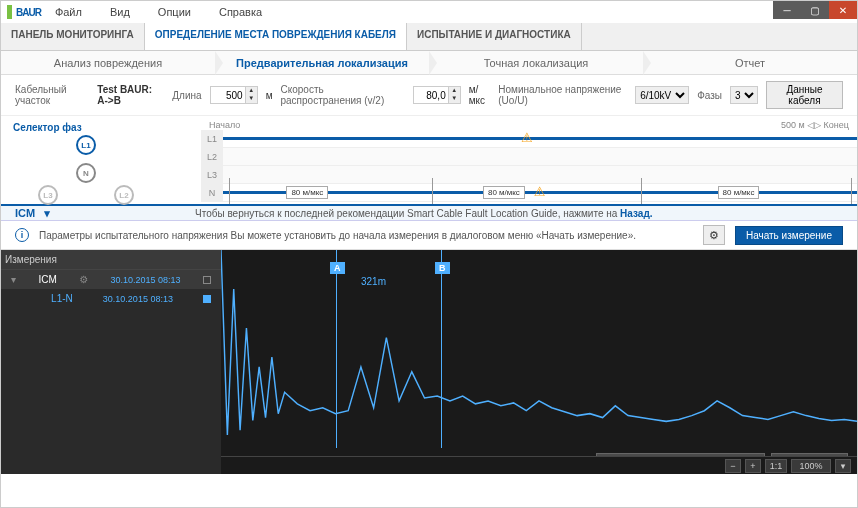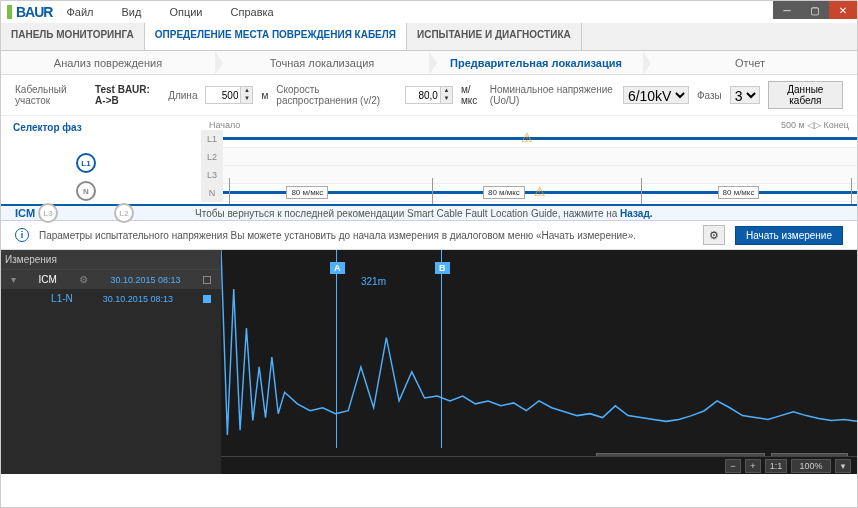--- a/index.html
+++ b/index.html
@@ -1,18 +1,18 @@
 <!DOCTYPE html>
 <html><head>
 <meta charset="utf-8">
 <style>
 *{box-sizing:border-box;margin:0;padding:0;font-family:"Segoe UI",Arial,sans-serif}
 body{width:858px;height:508px;background:#fff;font-size:11px;color:#333;overflow:hidden;border:1px solid #ccc}
 .menubar{height:22px;background:#fff;display:flex;align-items:center;padding:2px 6px;position:relative}
-.logo{font-weight:bold;font-size:14px;color:#0a5ca8;letter-spacing:-1px;display:flex;align-items:center;gap:1px}
+.logo{font-weight:bold;font-size:10px;color:#0a5ca8;letter-spacing:-1px;display:flex;align-items:center;gap:1px}
 .logo-bar{display:inline-block;width:5px;height:14px;background:#7ac143;margin-right:3px}
 .menu-item{padding:3px 14px;cursor:pointer;color:#444}
 .win-controls{position:absolute;right:0;top:0;display:flex}
 .win-btn{width:28px;height:18px;display:flex;align-items:center;justify-content:center;font-size:10px;cursor:pointer}
 .win-min,.win-max{background:#5b5b5b;color:#fff}
 .win-close{background:#c8472c;color:#fff}
 .tabs-main{display:flex;background:#f0f0f0;border-bottom:1px solid #ccc;height:28px}
 .tab-main{padding:6px 10px;border-right:1px solid #ccc;cursor:pointer;text-transform:uppercase;font-weight:bold;color:#555;font-size:10px}
 .tab-main.active{color:#0a5ca8;background:#fff}
 .steps{display:flex;background:#fafafa;border-bottom:1px solid #ddd;height:24px;position:relative}
@@ -20,25 +20,25 @@
 .step.active{color:#0a5ca8;font-weight:bold}
 .step::after{content:"";position:absolute;right:-8px;top:0;width:0;height:0;border-top:12px solid transparent;border-bottom:12px solid transparent;border-left:8px solid #eee;z-index:1}
 .step:last-child::after{display:none}
 .params{display:flex;align-items:center;gap:8px;padding:6px 14px;background:#fff;border-bottom:1px solid #eee;flex-wrap:nowrap;font-size:10px}
 .param-label{color:#666}
 .param-value{font-weight:bold;color:#333}
 .spinner{display:flex;align-items:center;background:#fff;border:1px solid #ccc;height:18px}
 .spinner input{width:34px;border:0;text-align:right;padding-right:2px;font-size:10px}
 .spinner-btns{display:flex;flex-direction:column;width:12px}
 .spinner-btn{height:8px;background:#eee;border-left:1px solid #ccc;font-size:6px;line-height:7px;text-align:center;cursor:pointer}
-select{height:18px;font-size:14px;border:1px solid #ccc}
+select{height:18px;font-size:10px;border:1px solid #ccc}
 .btn{background:#eee;border:1px solid #bbb;padding:2px 8px;cursor:pointer;font-size:10px}
 .cable-area{display:flex;background:#fff;height:90px;border-bottom:2px solid #0a5ca8}
 .phase-sel{width:200px;padding:6px 12px}
-.phase-title{color:#0a5ca8;font-size:10px;font-weight:bold;margin-bottom:20px}
+.phase-title{color:#0a5ca8;font-size:10px;font-weight:bold;margin-bottom:2px}
 .triangle{position:relative;width:120px;height:66px;margin-left:15px}
 .node{position:absolute;width:20px;height:20px;border:2px solid #0a5ca8;border-radius:50%;background:#fff;display:flex;align-items:center;justify-content:center;font-size:8px;color:#0a5ca8;font-weight:bold}
 .node-l1{top:0;left:48px}
 .node-n{top:28px;left:48px;border-color:#888;color:#888}
 .node-l3{top:50px;left:10px;border-color:#bbb;color:#bbb}
 .node-l2{top:50px;left:86px;border-color:#bbb;color:#bbb}
 .lanes{flex:1;position:relative;padding-top:4px}
 .lane-header{display:flex;justify-content:space-between;padding:0 8px;color:#888;font-size:9px}
 .lane-row{display:flex;align-items:center;height:18px}
 .lane-label{width:22px;text-align:center;color:#888;font-size:9px;background:#eee;height:100%;display:flex;align-items:center;justify-content:center}
@@ -99,22 +99,22 @@
 </div>
 
 <div class="tabs-main">
   <div class="tab-main">ПАНЕЛЬ МОНИТОРИНГА</div>
   <div class="tab-main active">ОПРЕДЕЛЕНИЕ МЕСТА ПОВРЕЖДЕНИЯ КАБЕЛЯ</div>
   <div class="tab-main">ИСПЫТАНИЕ И ДИАГНОСТИКА</div>
 </div>
 
 <div class="steps">
   <div class="step">Анализ повреждения</div>
+  <div class="step active">Предварительная локализация</div>
   <div class="step">Точная локализация</div>
-  <div class="step active">Предварительная локализация</div>
   <div class="step">Отчет</div>
 </div>
 
 <div class="params">
   <span class="param-label">Кабельный участок</span>
   <span class="param-value">Test BAUR: A-&gt;B</span>
   <span class="param-label">Длина</span>
   <span class="spinner">
       <input value="500" style="">
       <span class="spinner-btns">

